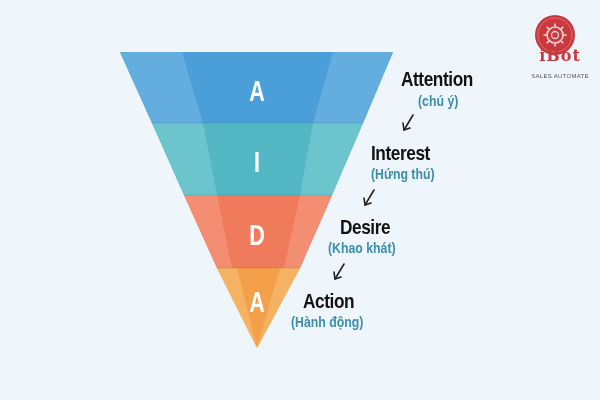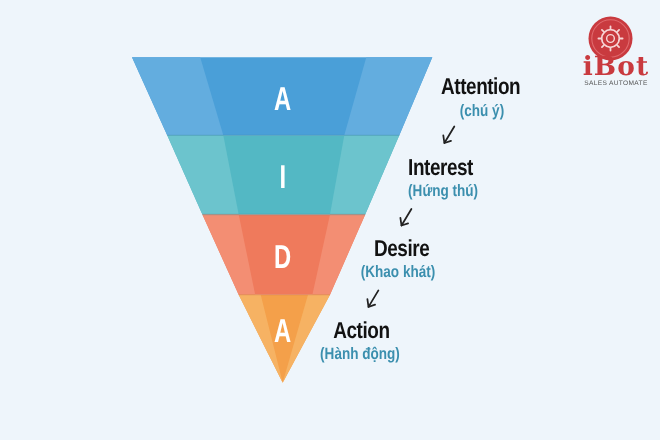--- a/index.html
+++ b/index.html
@@ -44,21 +44,21 @@
     transform-origin: left center;
     white-space: nowrap;
   }
   .arrow { position: absolute; width: 18px; height: 22px; }
   .logo { position: absolute; left: 522px; top: 10px; width: 70px; height: 80px; }
   .logo-word {
     position: absolute; left: 525px; top: 48px; width: 70px;
     text-align: center;
     font-family: "DejaVu Serif", serif;
     font-weight: bold;
-    font-size: 24px;
+    font-size: 16px;
     color: #c93a3f;
     letter-spacing: 1px;
     line-height: 1;
   }
   .logo-tag {
     position: absolute; left: 520px; top: 73px; width: 80px;
     text-align: center;
     font-family: "Liberation Sans", sans-serif;
     font-size: 6px;
     color: #555555;

